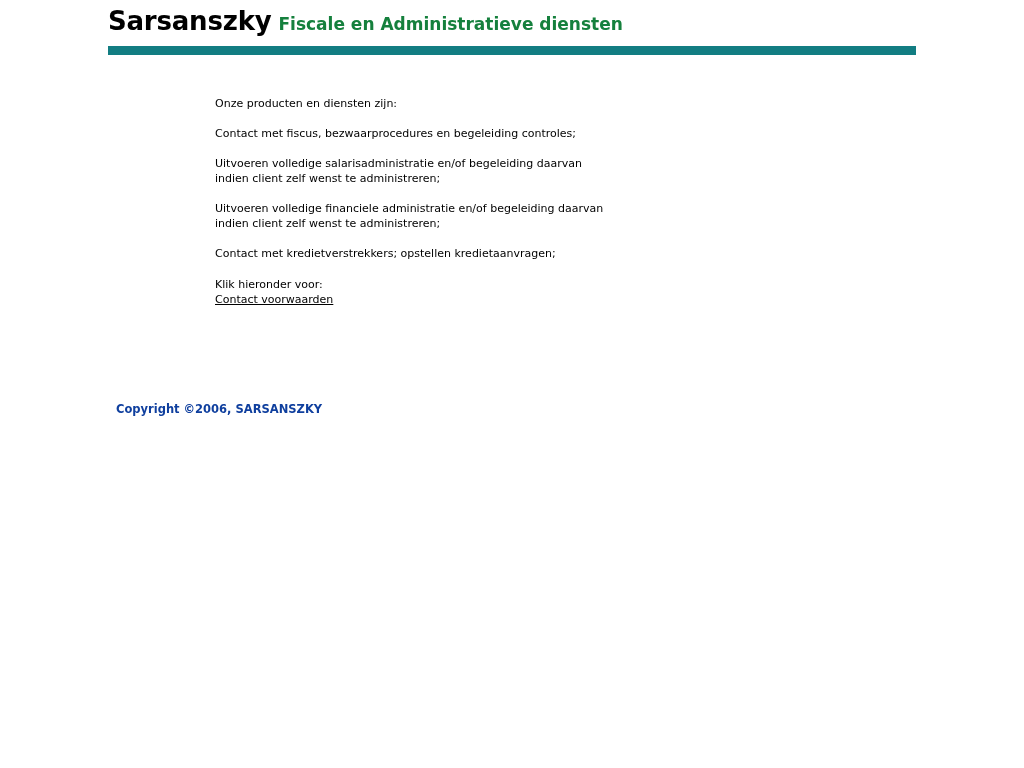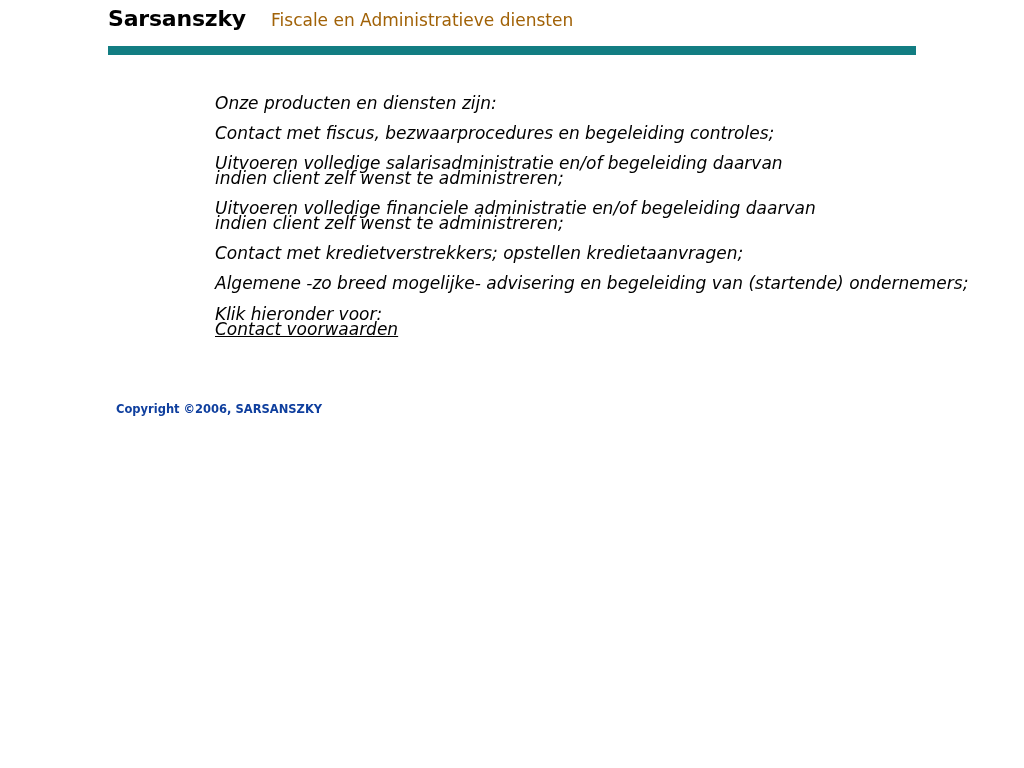--- a/index.html
+++ b/index.html
@@ -30,51 +30,50 @@
     top: 8px;
     width: 810px;
   }
 
   .header-line {
     white-space: nowrap;
     line-height: 1;
   }
 
   .brand {
-    font-size: 22px;
+    font-size: 26px;
     font-weight: bold;
     color: #000000;
     letter-spacing: -0.2px;
   }
 
   .tagline {
     font-size: 17px;
-    font-weight: normal;
-    color: #a16207;
-    margin-left: 25px;
+    font-weight: bold;
+    color: #15803d;
+    margin-left: 7px;
   }
 
   .rule {
     position: absolute;
     left: 108px;
     top: 46px;
     width: 808px;
     height: 9px;
     background: #127d82;
   }
 
   .content {
     position: absolute;
     left: 215px;
     top: 96px;
     width: 700px;
-    font-size: 17px;
+    font-size: 11px;
     line-height: 15px;
     color: #000000;
-    font-style: italic;
   }
 
   .para {
     margin: 0 0 15px 0;
   }
   .para:last-child {
     margin-bottom: 0;
   }
   .para .line {
     display: block;
@@ -133,23 +132,20 @@
 
     <p class="para">
       <span class="line">Uitvoeren volledige financiele administratie en/of begeleiding daarvan</span>
       <span class="line">indien client zelf wenst te administreren;</span>
     </p>
 
     <p class="para">
       <span class="line">Contact met kredietverstrekkers; opstellen kredietaanvragen;</span>
     </p>
 
-    <p class="para">
-      <span class="line">Algemene -zo breed mogelijke- advisering en begeleiding van (startende) ondernemers;</span>
-    </p>
 
     <p class="para links">
       <span class="line">Klik hieronder voor:</span>
       <a class="link">Contact voorwaarden</a>
     </p>
 
   </div>
 
   <div class="footer">Copyright ©2006, SARSANSZKY</div>
 

